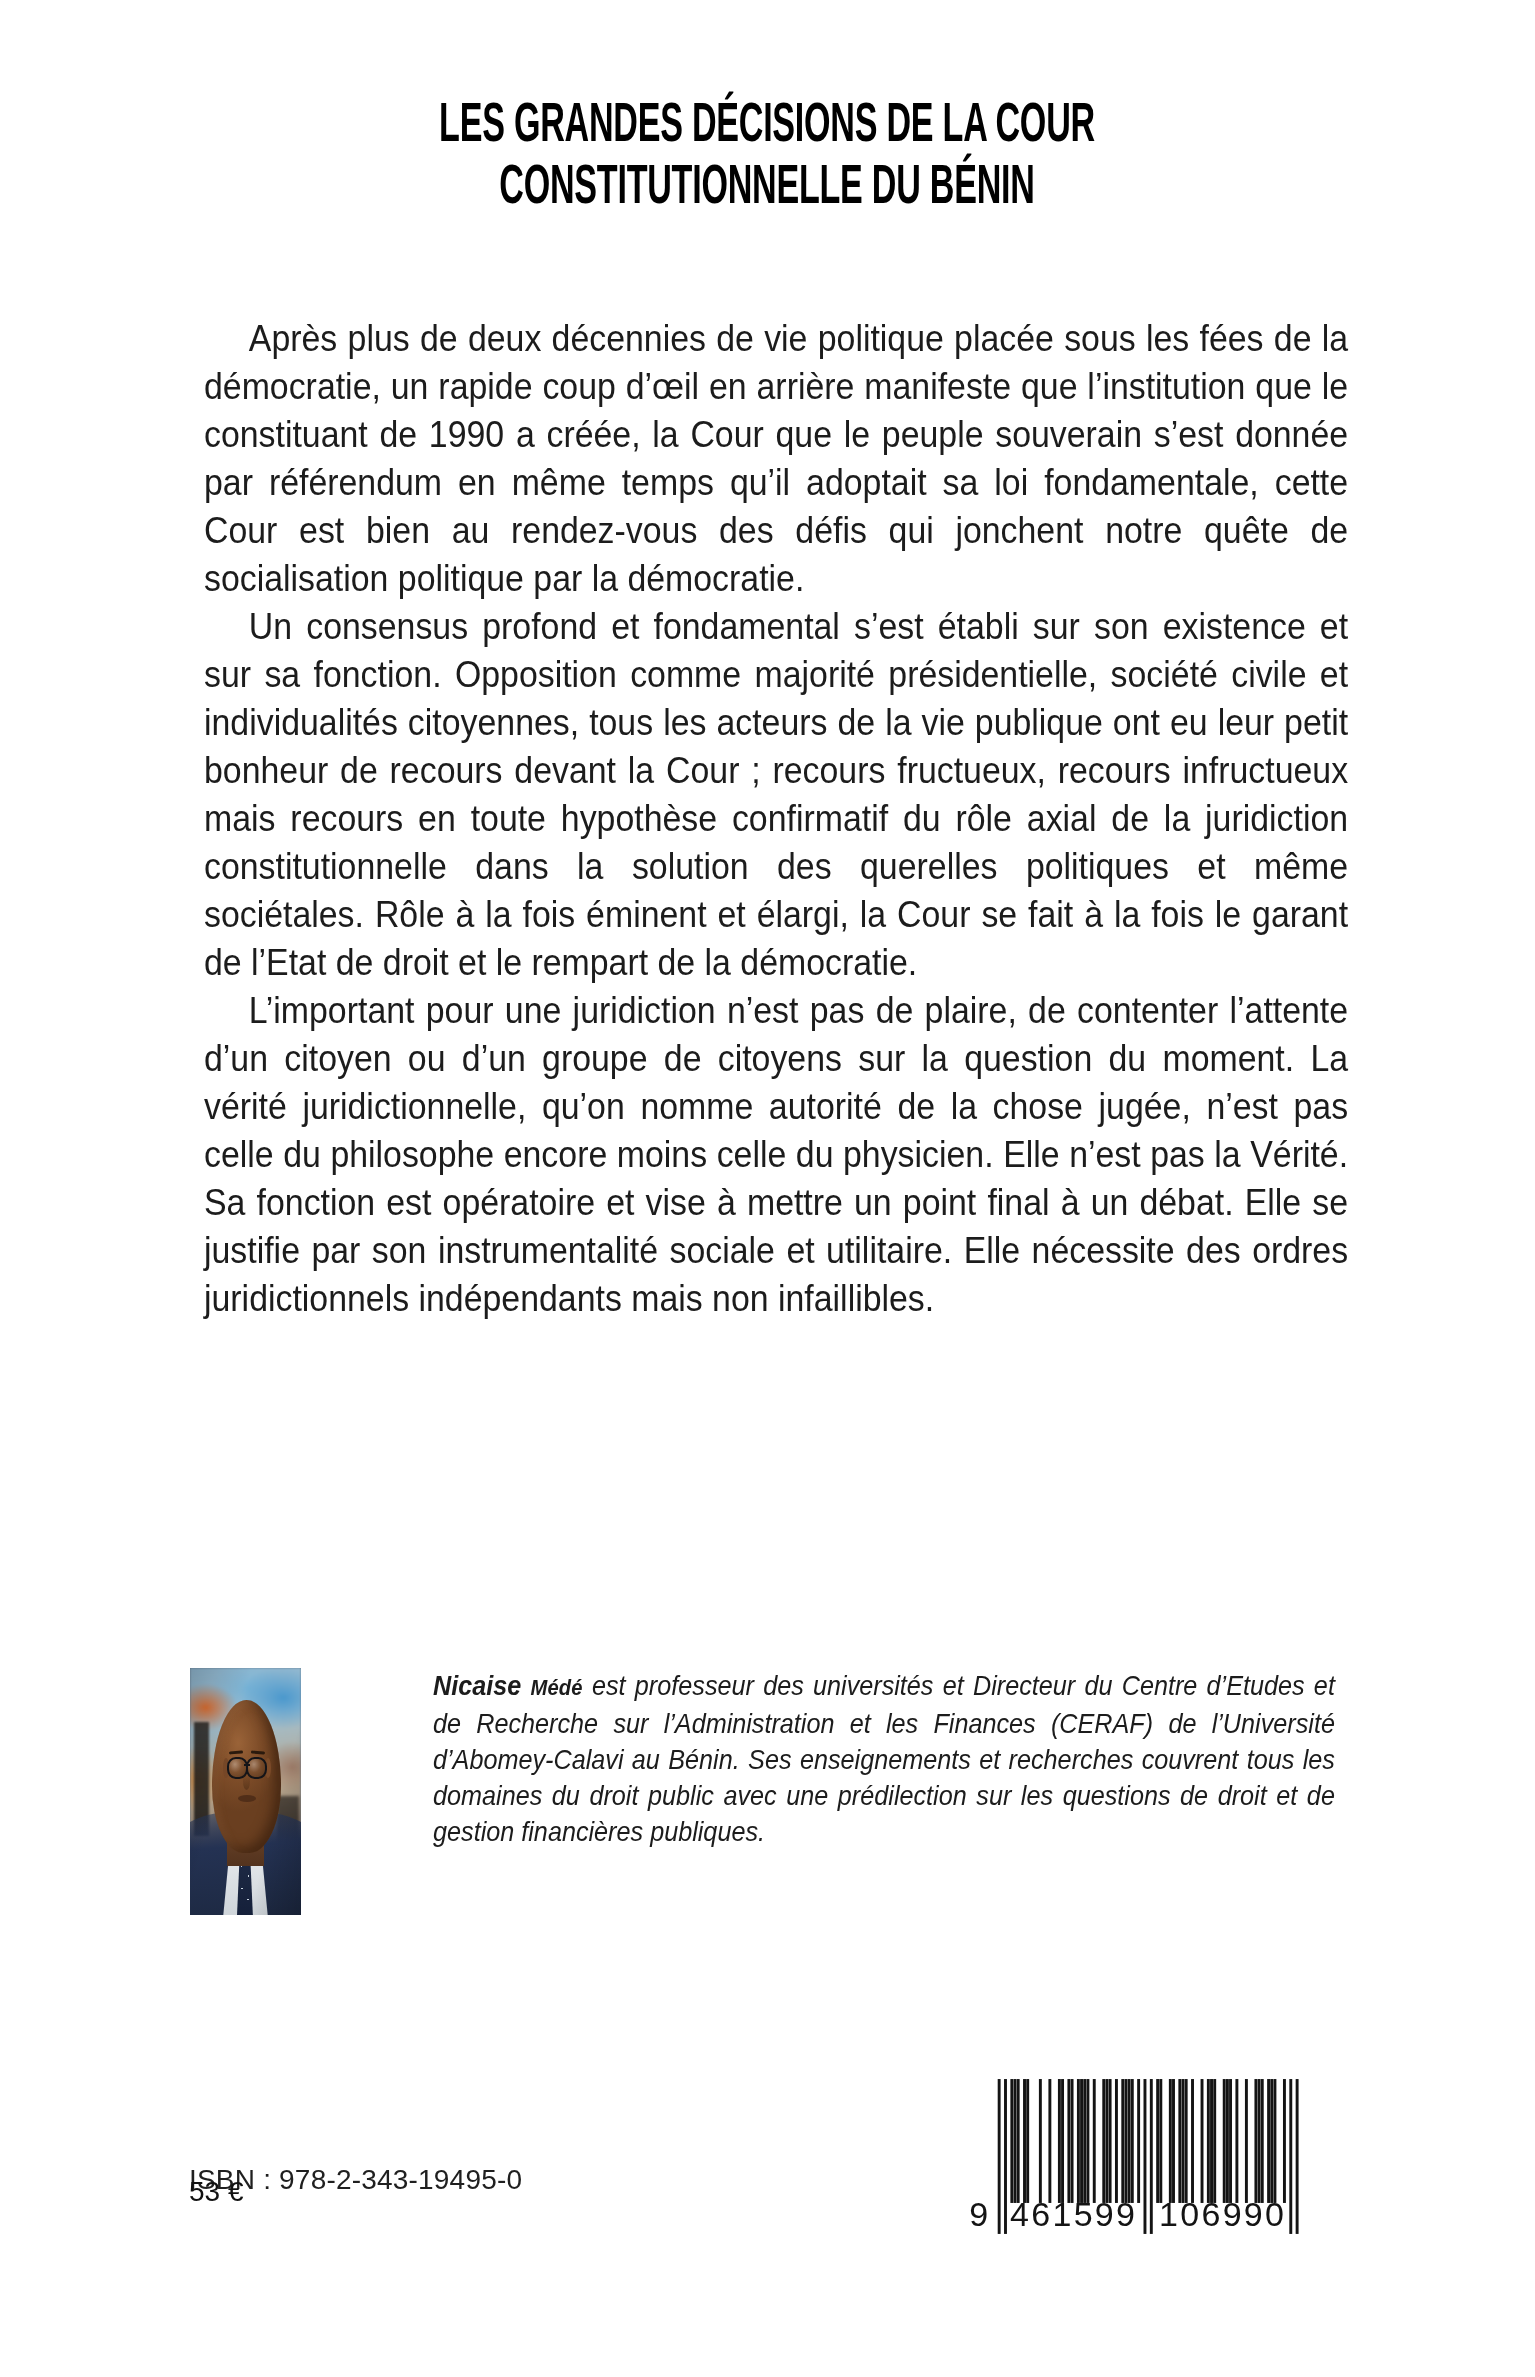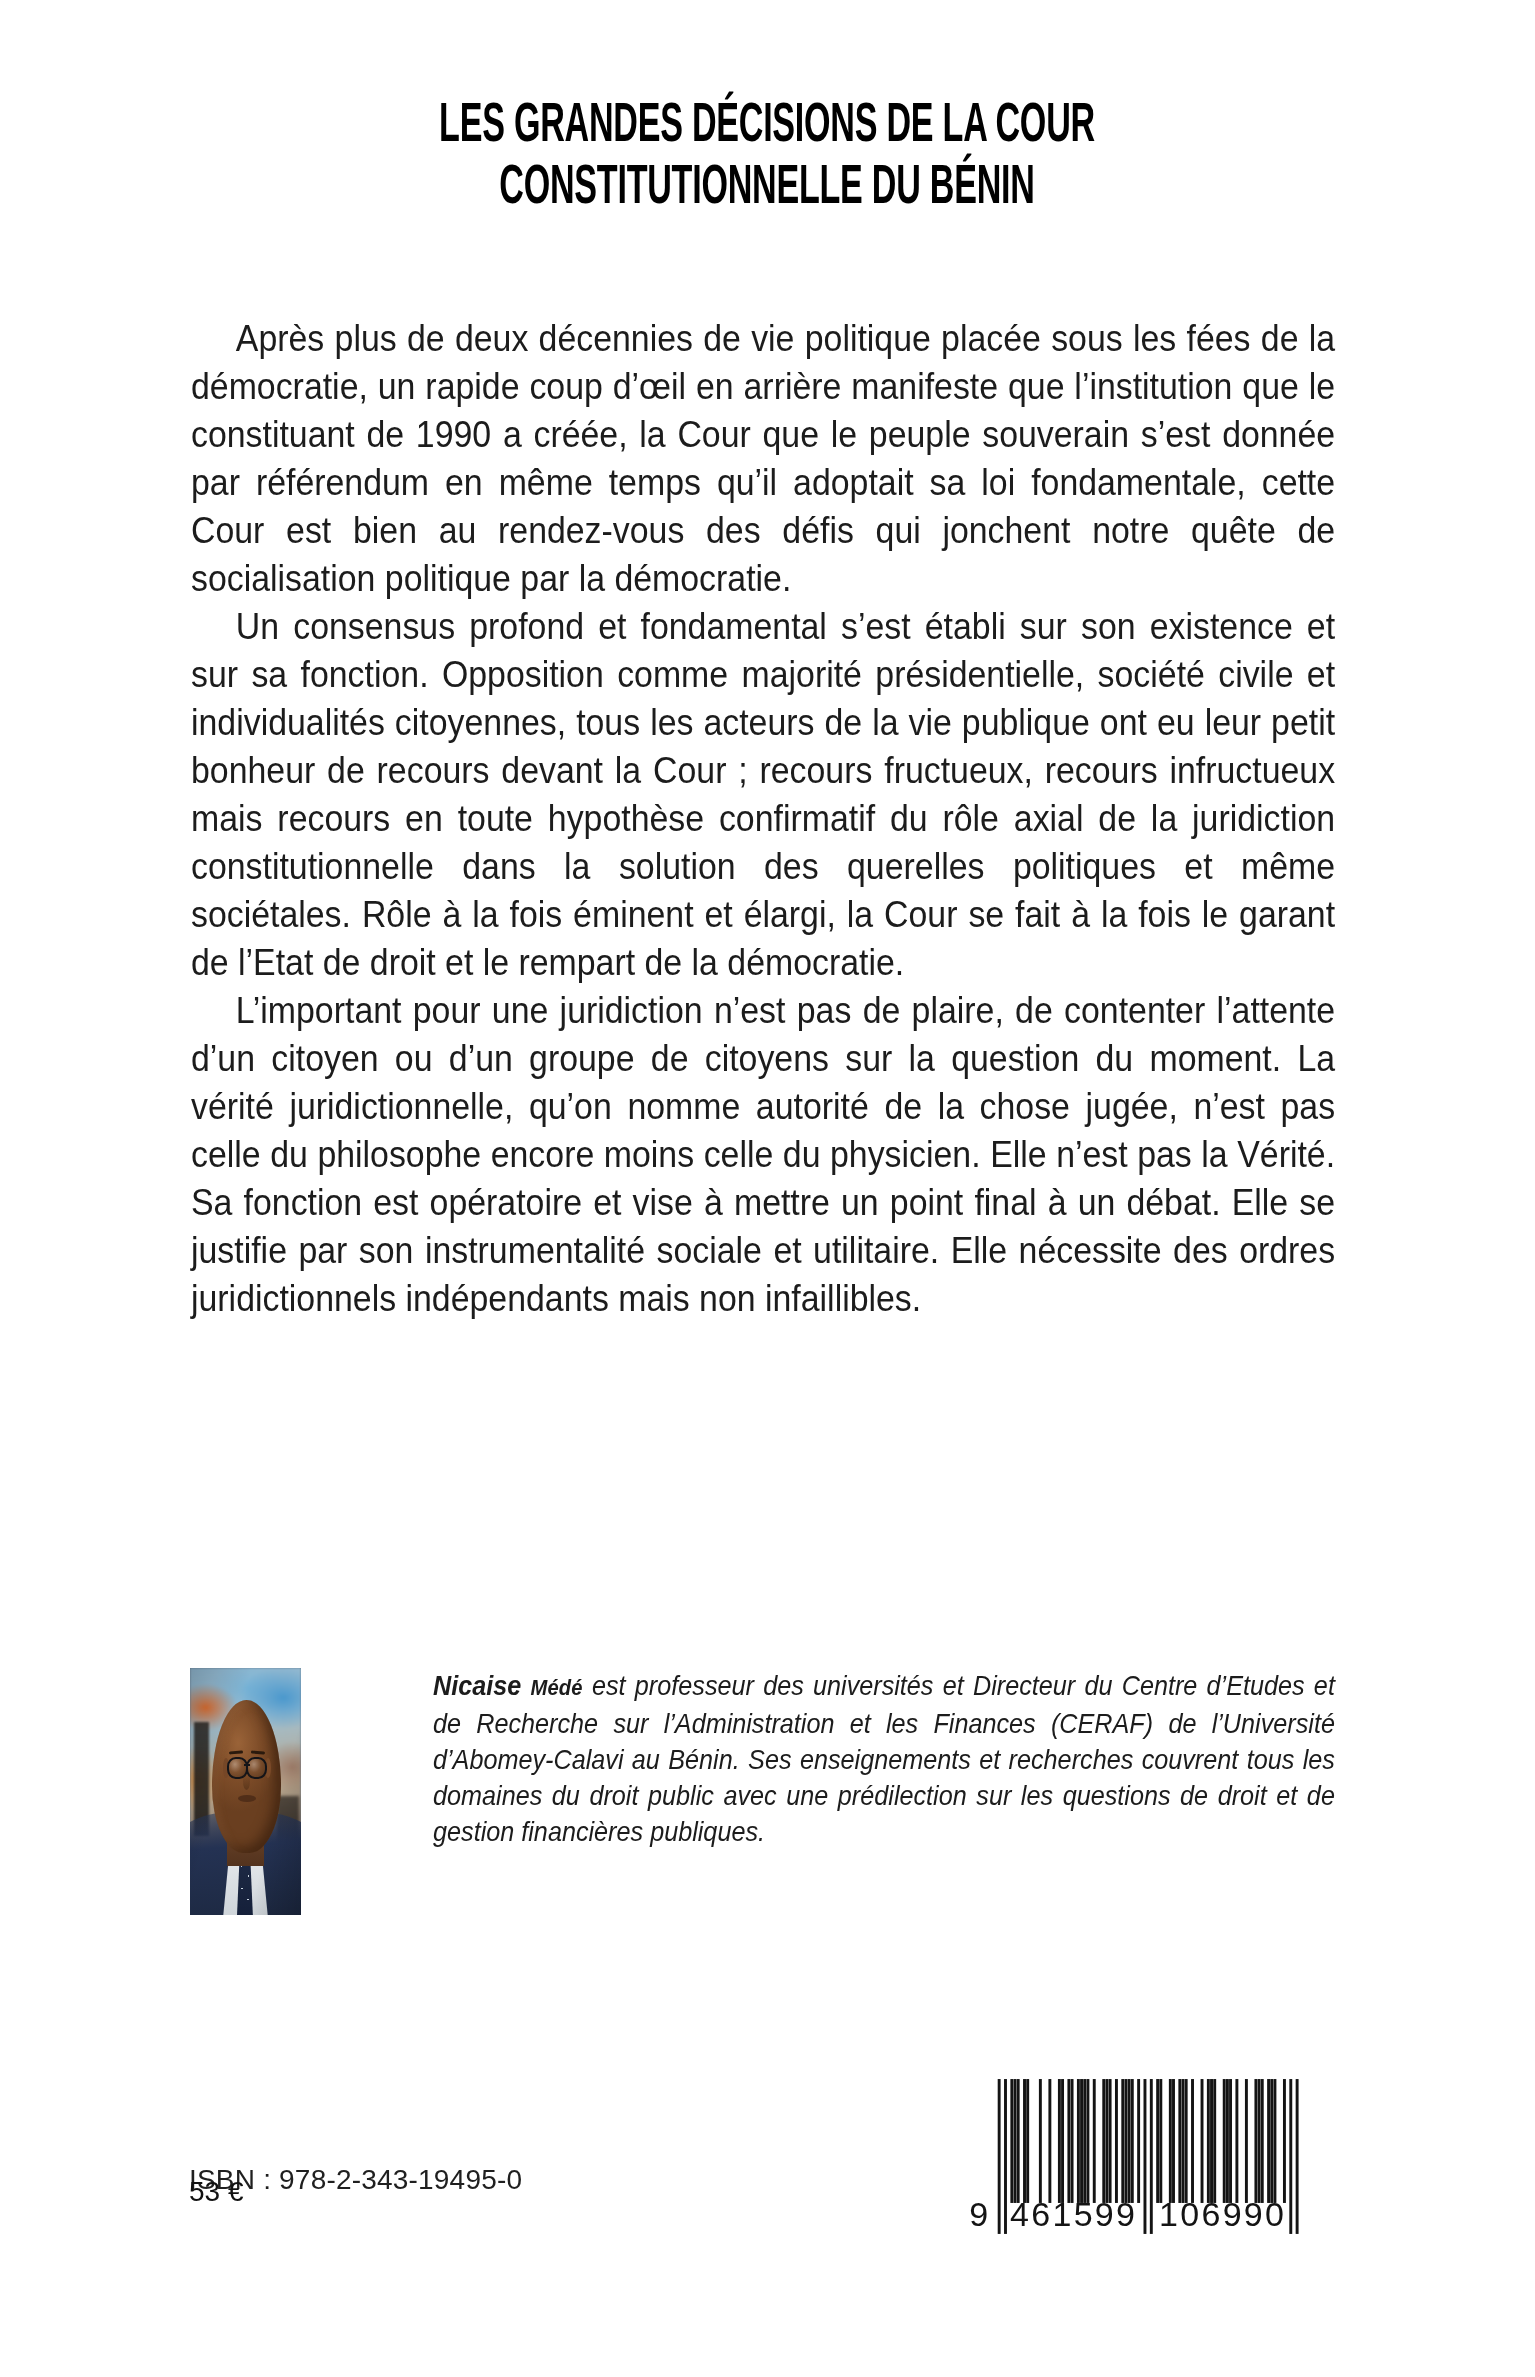--- a/index.html
+++ b/index.html
@@ -34,21 +34,21 @@
     letter-spacing: -0.4px;
     color: #000000;
     transform: scaleX(0.62);
     transform-origin: center center;
     white-space: nowrap;
   }
 
   
   #body-text {
     position: absolute;
-    left: 191px;
+    left: 204px;
     top: 315px;
     width: 1144px;
   }
   .para {
     margin: 0;
     text-align: justify;
     text-justify: inter-word;
     font-family: "Liberation Sans", sans-serif;
     font-size: 37px;
     line-height: 48px;

